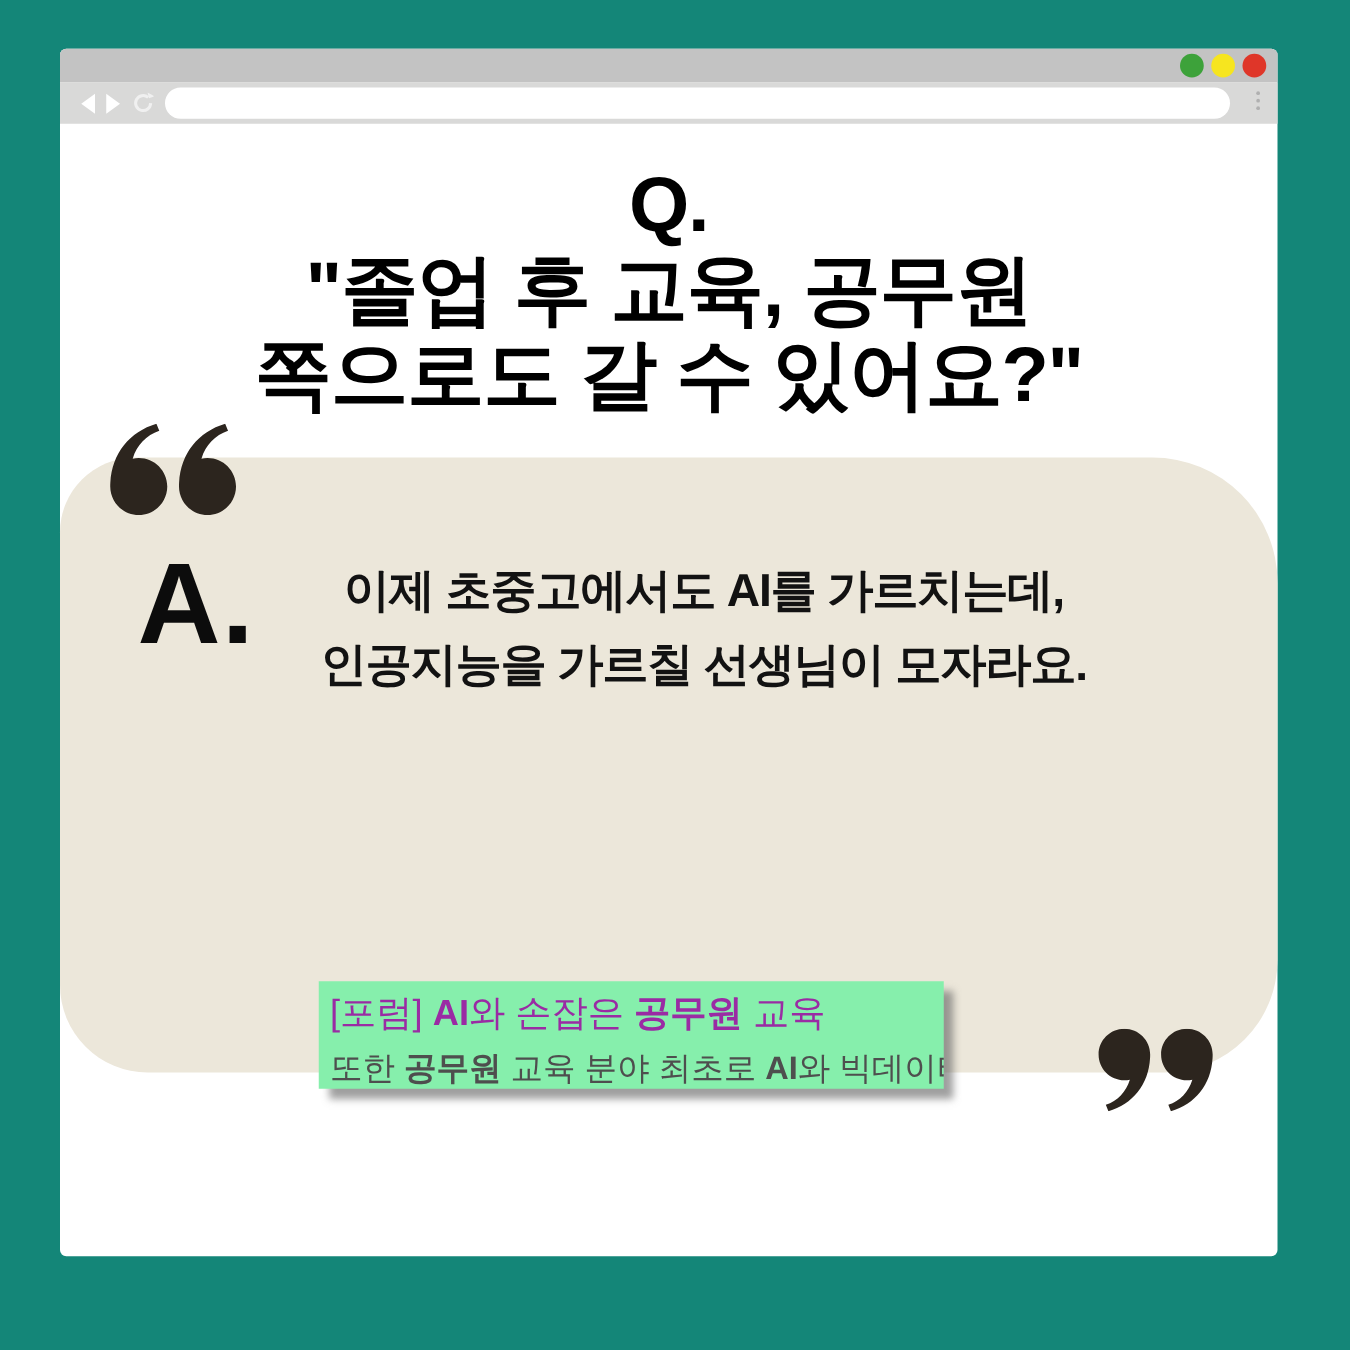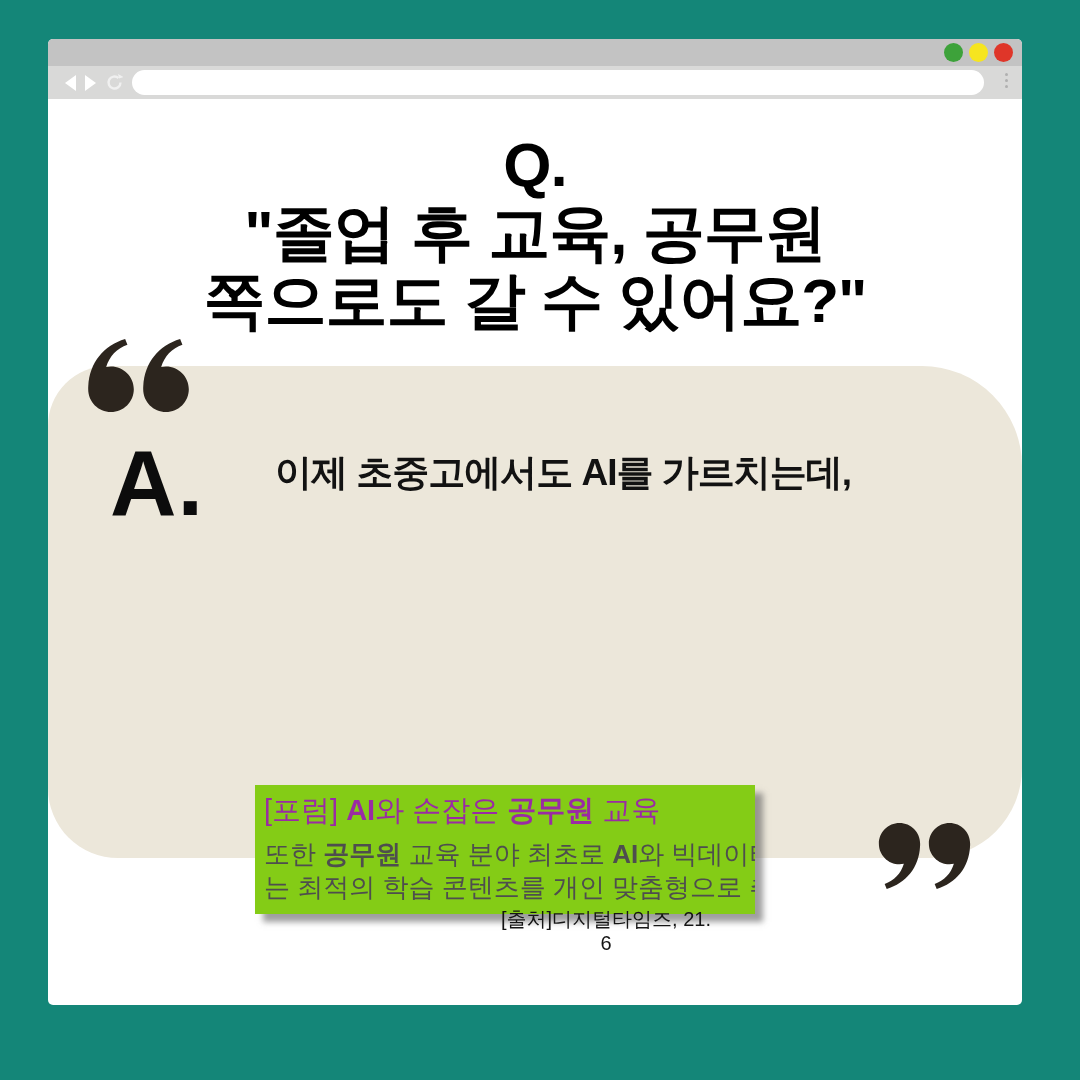--- a/index.html
+++ b/index.html
@@ -34,21 +34,21 @@
   .quote-open svg{transform:rotate(180deg);width:50px;height:73px;}
   .quote-close{left:829px;top:784px;}
   .quote-close svg{width:45px;height:66px;}
 
   .answer-label{position:absolute;left:62px;top:392px;font-size:92px;font-weight:900;color:#0c0c0c;letter-spacing:1px;}
   .answer-text{position:absolute;left:0;top:404px;width:974px;text-align:center;color:#121212;
                font-size:37px;line-height:59px;font-weight:600;letter-spacing:-1px;}
   .answer-text .shift{transform:translateX(28px);}
 
   
-  .clipping{position:absolute;left:207px;top:746px;width:500px;height:129px;background:#84cc16;
+  .clipping{position:absolute;left:207px;top:746px;width:500px;height:86px;background:#86efac;
             box-shadow:8px 8px 6px rgba(95,95,95,.6);overflow:hidden;box-sizing:border-box;
             padding:6px 0 0 9px;white-space:nowrap;}
   .clip-title{font-size:29px;color:#9A2BA4;margin:0 0 7px 0;}
   .clip-body{font-size:26px;color:#4E4E4E;line-height:33px;}
 
   .citation{position:absolute;left:408px;top:868px;width:300px;text-align:center;color:#141414;
             font-size:20px;line-height:24px;}
 </style>
 </head>
 <body>
@@ -95,32 +95,29 @@
         </svg>
       <svg viewBox="0 0 50 80">
           <path d="M25 0C11.2 0 0 11.2 0 25s11.2 25 25 25c1.8 0 3.6-.2 5.3-.6C26.6 61.5 18.4 69.8 7 73.8L9.5 80C33 73 48.5 54 49.9 28.5 50 27.3 50 26.2 50 25 50 11.2 38.8 0 25 0Z"></path>
         </svg>
     </div>
 
     <div class="answer-label">A.</div>
 
     <div class="answer-text">
       <div class="shift">이제 초중고에서도 AI를 가르치는데,</div>
+      <div class="shift">인공지능을 가르칠 선생님이 모자라요.</div>
     </div>
 
     <div class="clipping">
       <div class="clip-title"><span>[포럼] </span><span style="font-weight: bold;">AI</span><span>와 손잡은 </span><span style="font-weight: bold;">공무원</span><span> 교육</span></div>
       <div class="clip-body"><span>또한 </span><span style="font-weight: bold;">공무원</span><span> 교육 분야 최초로 </span><span style="font-weight: bold;">AI</span><span>와 빅데이터 시스템</span></div>
       <div class="clip-body"><span>는 최적의 학습 콘텐츠를 개인 맞춤형으로 추천해줄</span></div>
     </div>
 
-    <div class="citation">
-      <div>[출처]디지털타임즈, 21.</div>
-      <div>6</div>
-    </div>
 
     <div class="quote quote-close">
       <svg viewBox="0 0 50 80">
           <path d="M25 0C11.2 0 0 11.2 0 25s11.2 25 25 25c1.8 0 3.6-.2 5.3-.6C26.6 61.5 18.4 69.8 7 73.8L9.5 80C33 73 48.5 54 49.9 28.5 50 27.3 50 26.2 50 25 50 11.2 38.8 0 25 0Z"></path>
         </svg>
       <svg viewBox="0 0 50 80">
           <path d="M25 0C11.2 0 0 11.2 0 25s11.2 25 25 25c1.8 0 3.6-.2 5.3-.6C26.6 61.5 18.4 69.8 7 73.8L9.5 80C33 73 48.5 54 49.9 28.5 50 27.3 50 26.2 50 25 50 11.2 38.8 0 25 0Z"></path>
         </svg>
     </div>
 

